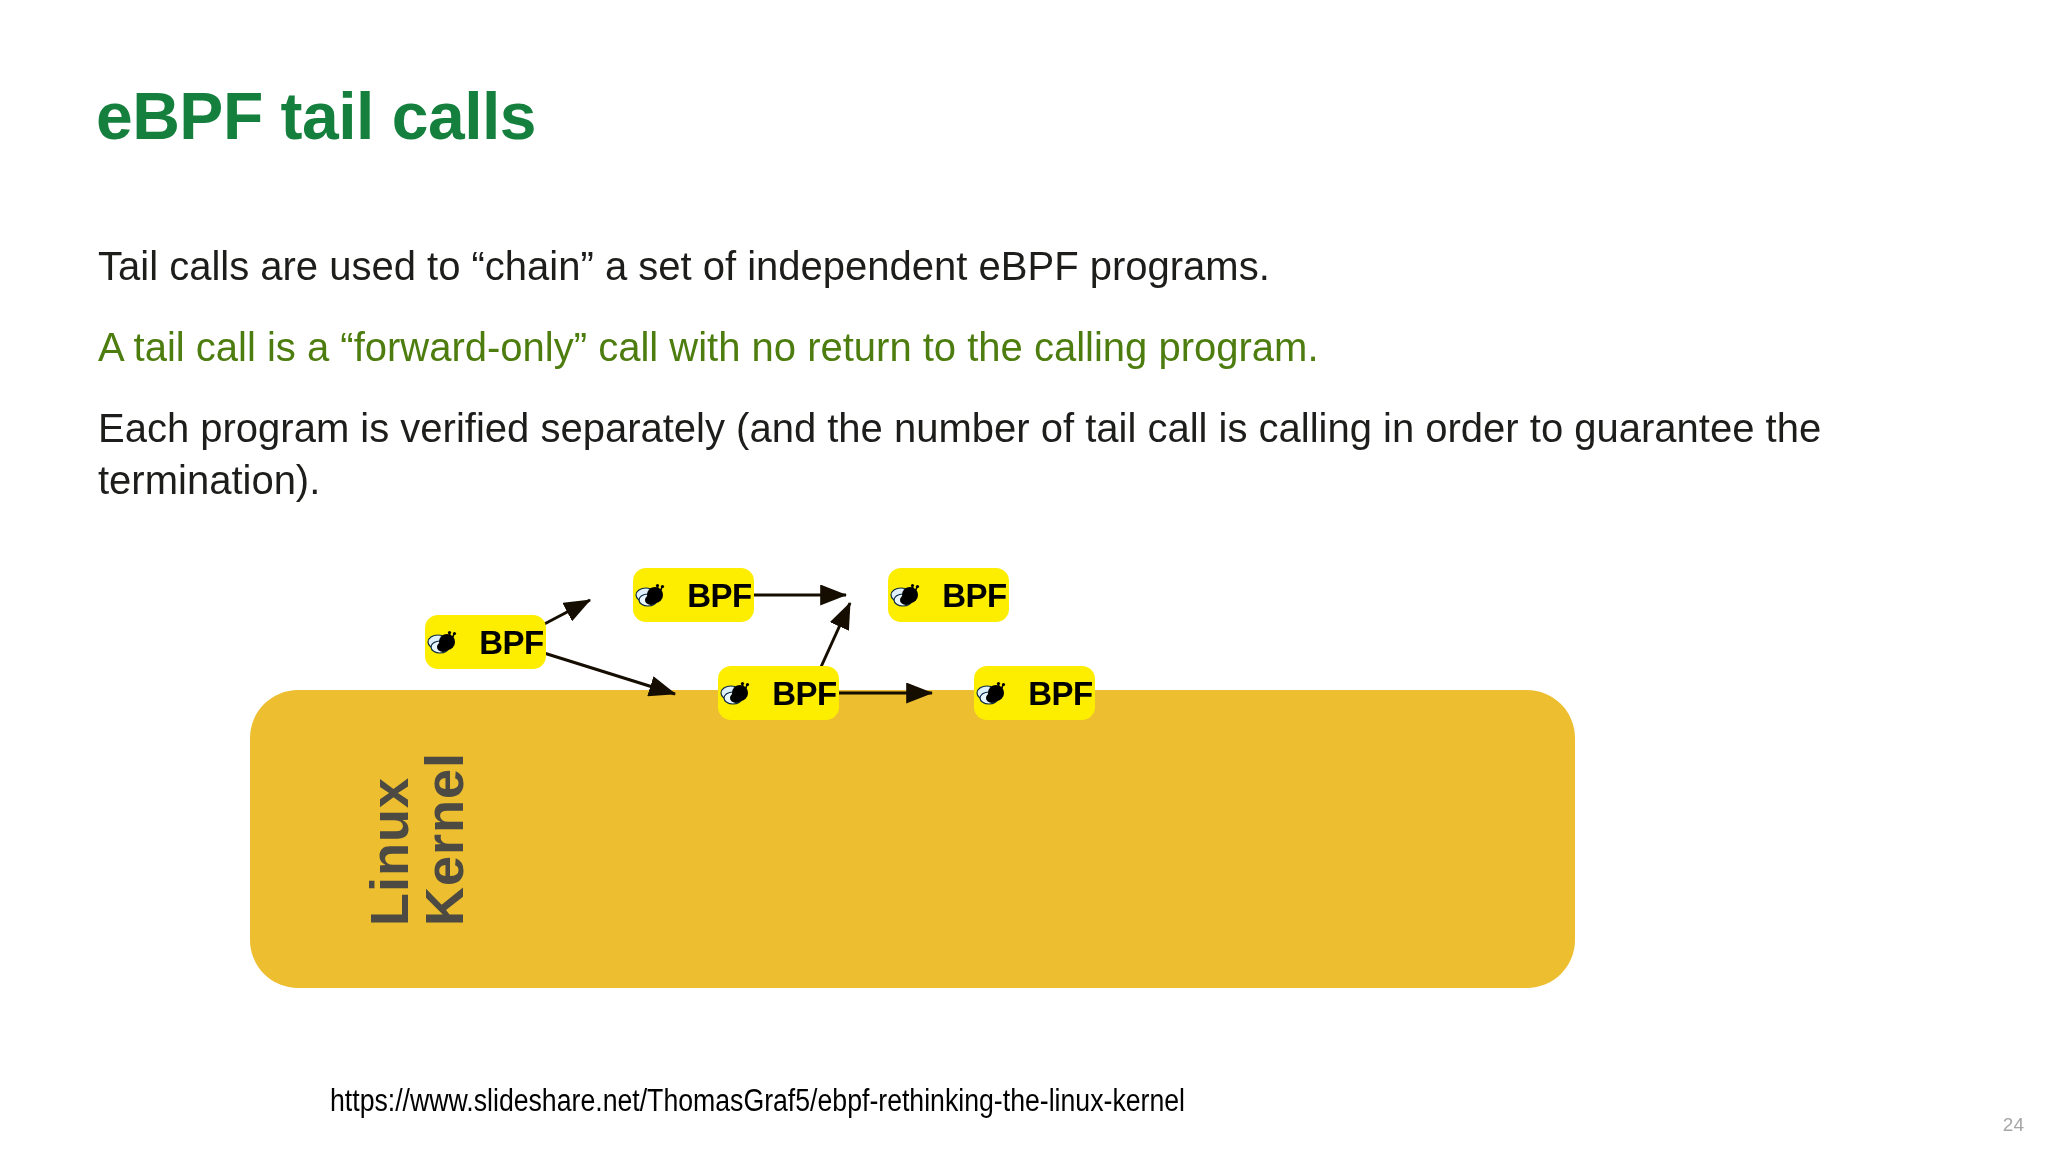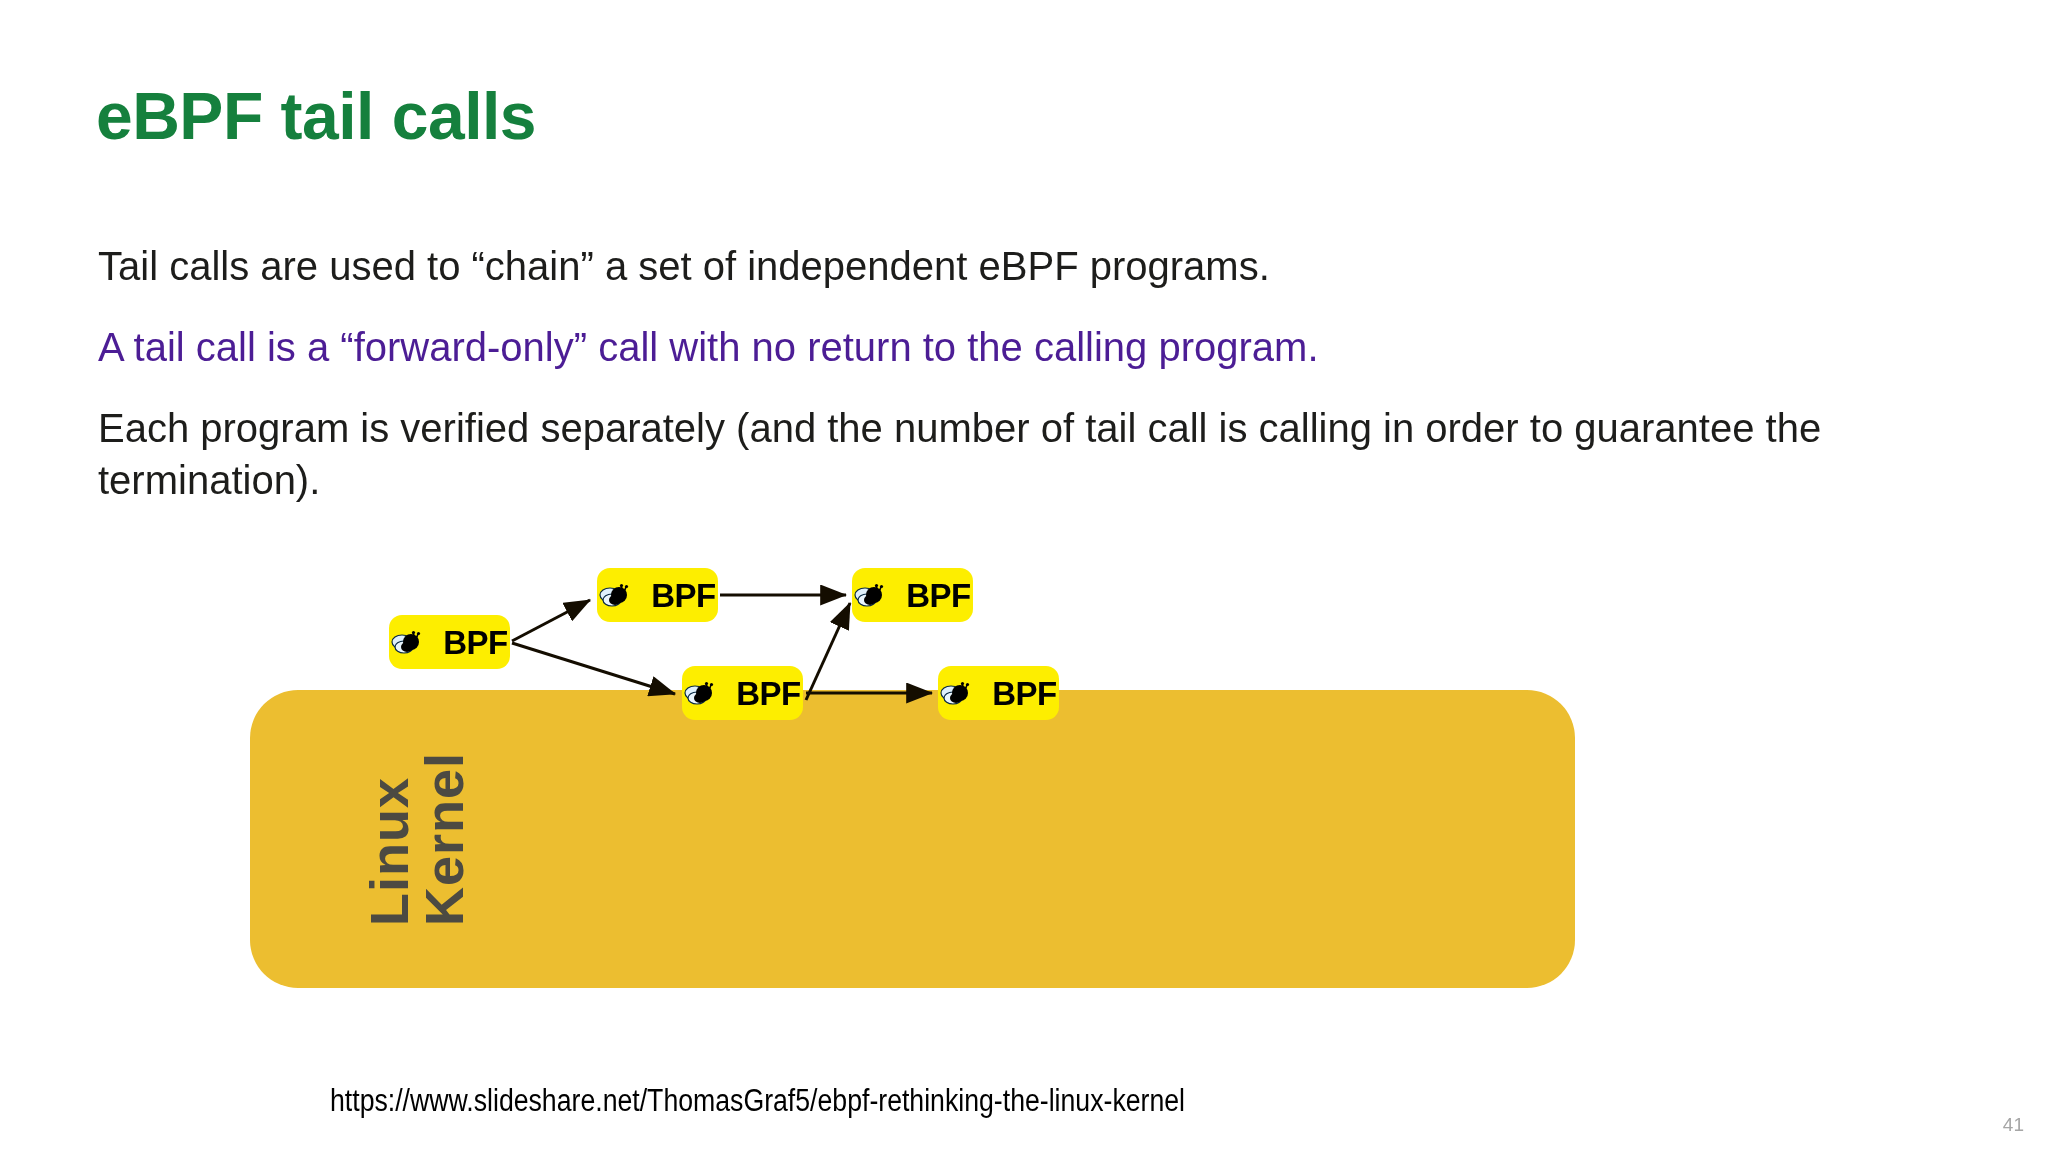--- a/index.html
+++ b/index.html
@@ -91,20 +91,21 @@
 
   
   .bpf-node {
     position: absolute;
     background: #fdee00;
     border-radius: 13px;
     display: flex;
     align-items: center;
     justify-content: center;
     gap: 20px;
+    margin-left: 36px;
   }
   .bpf-node .bee {
     width: 34px;
     height: 32px;
     flex: 0 0 auto;
     margin-right: -2px;
   }
   .bpf-node .bpf-text {
     font-family: "Liberation Sans", sans-serif;
     font-weight: bold;
@@ -154,21 +155,21 @@
 </style>
 </head>
 <body>
 
 <div class="slide">
 
   <div class="slide-title" style="color: #15803d;">eBPF tail calls</div>
 
   <div class="body-block">
     <p class="body-para p1" style="color: rgb(29, 29, 27);">Tail calls are used to “chain” a set of independent eBPF programs.</p>
-    <p class="body-para p2" style="color: #4c1d95;">A tail call is a “forward-only” call with no return to the calling program.</p>
+    <p class="body-para p2" style="color: #4d7c0f;">A tail call is a “forward-only” call with no return to the calling program.</p>
     <p class="body-para p3" style="color: rgb(29, 29, 27);">Each program is verified separately (and the number of tail call is calling in order to guarantee the termination).</p>
   </div>
 
   <div class="kernel-panel" style="background: rgb(236, 190, 48);">
     <div class="kernel-label">
       <div class="kernel-label-inner" style="color: rgb(76, 74, 66);">
         <span>Linux</span>
         <span>Kernel</span>
       </div>
     </div>
@@ -252,15 +253,15 @@
       <ellipse cx="16" cy="21" rx="6" ry="5" fill="#000000"></ellipse>
       <path d="M22 7 L24 12 M27 8 L25 13" stroke="#000000" stroke-width="1.6" fill="none"></path>
       <circle cx="22.5" cy="6.5" r="1.6" fill="#000000"></circle>
       <circle cx="27.5" cy="7.5" r="1.6" fill="#000000"></circle>
     </svg>
     <span class="bpf-text">BPF</span>
   </div>
 
   <div class="source-url">https://www.slideshare.net/ThomasGraf5/ebpf-rethinking-the-linux-kernel</div>
 
-  <div class="page-number">41</div>
+  <div class="page-number">24</div>
 
 </div>
 
 </body></html>

